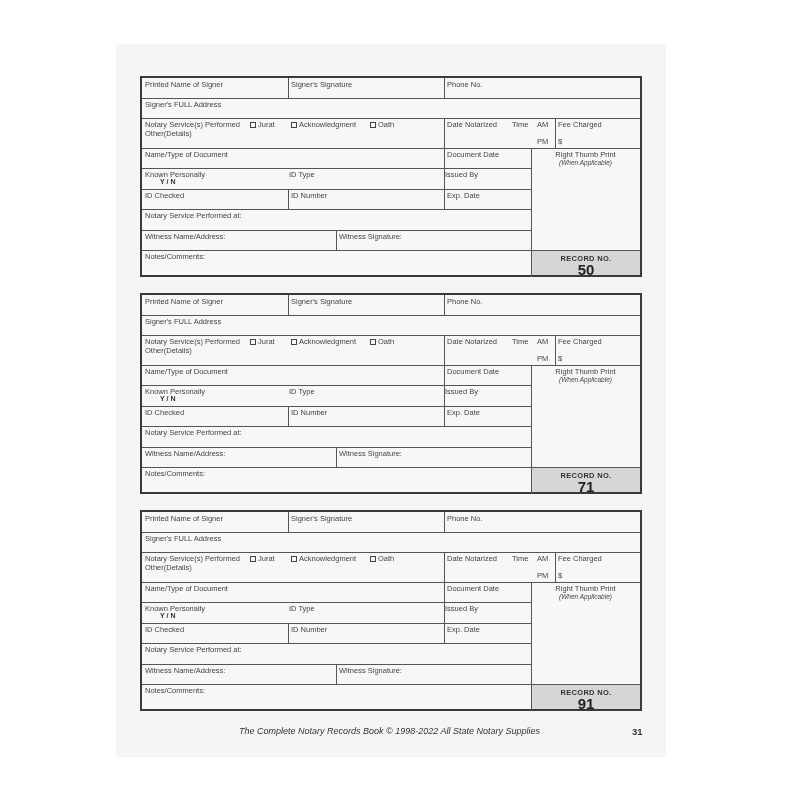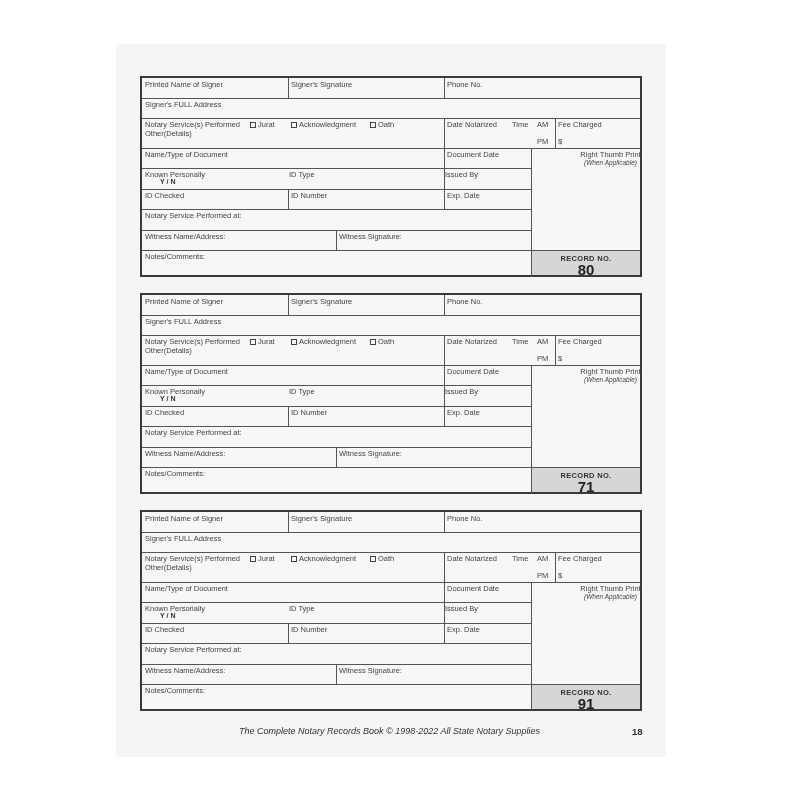--- a/index.html
+++ b/index.html
@@ -8,21 +8,21 @@
   .page { position:absolute; left:116px; top:44px; width:550px; height:713px; background:#f5f5f6; }
   .record { position:absolute; left:140px; width:502px; height:201px; border:2px solid #3a3a3a; box-sizing:border-box; background:#f7f7f8; }
   .cell { position:absolute; box-sizing:border-box; font-size:7.5px; color:#444; padding:2px 3px; line-height:9px; white-space:nowrap; }
   .hl { position:absolute; height:0; border-top:1px solid #555; }
   .vl { position:absolute; width:0; border-left:1px solid #555; }
   .cb { display:inline-block; width:6px; height:6px; border:1px solid #444; vertical-align:-1px; margin-right:2px; box-sizing:border-box; }
   .yn { font-weight:bold; font-size:7px; position:absolute; left:18px; top:9px; color:#333; }
   .recbox { position:absolute; background:#d6d6d8; text-align:center; box-sizing:border-box; }
   .rec-label { font-weight:bold; font-size:7.5px; color:#333; display:block; margin-top:3px; letter-spacing:0.3px; }
   .rec-num { font-weight:bold; font-size:15px; color:#222; display:block; line-height:14px; }
-  .thumb { position:absolute; text-align:center; font-size:7.5px; color:#444;margin-left:25px; }
+  .thumb { position:absolute; text-align:center; font-size:7.5px; color:#444; }
   .thumb i { display:block; font-size:6.5px; }
   .footer { position:absolute; top:726px; left:0; width:800px; font-size:9px; font-style:italic; color:#333; }
   .footer .ttl { position:absolute; left:239px; }
   .footer .pg { position:absolute; left:632px; font-style:normal; font-weight:bold; font-size:9.5px; }
 </style>
 </head>
 <body>
 
 <div class="page"></div>
 
@@ -91,21 +91,21 @@
     <div class="cell" style="left:302px;top:111px;width:87px;height:20px"><span>Exp. Date</span></div>
 
     <div class="cell" style="left:0;top:131px;width:389px;height:21px"><span>Notary Service Performed at:</span></div>
 
     <div class="cell" style="left:0;top:152px;width:194px;height:20px"><span>Witness Name/Address:</span></div>
     <div class="cell" style="left:194px;top:152px;width:195px;height:20px"><span>Witness Signature:</span></div>
 
     <div class="cell" style="left:0;top:172px;width:389px;height:27px"><span>Notes/Comments:</span></div>
     <div class="recbox" style="left:390px;top:173px;width:108px;height:24px">
       <span class="rec-label">RECORD NO.</span>
-      <span class="rec-num">80</span>
+      <span class="rec-num">50</span>
     </div>
   </div>
     <div class="record" style="top: 293px;">
 
     <div class="hl" style="left:0;right:0;top:20px"></div>
     <div class="hl" style="left:0;right:0;top:40px"></div>
     <div class="hl" style="left:0;right:0;top:70px"></div>
     <div class="hl" style="left:0;width:390px;top:90px"></div>
     <div class="hl" style="left:0;width:390px;top:111px"></div>
     <div class="hl" style="left:0;width:390px;top:131px"></div>
@@ -246,14 +246,14 @@
     <div class="cell" style="left:0;top:172px;width:389px;height:27px"><span>Notes/Comments:</span></div>
     <div class="recbox" style="left:390px;top:173px;width:108px;height:24px">
       <span class="rec-label">RECORD NO.</span>
       <span class="rec-num">91</span>
     </div>
   </div>
   </div>
 
 <div class="footer">
   <span class="ttl">The Complete Notary Records Book © 1998-2022 All State Notary Supplies</span>
-  <span class="pg">18</span>
+  <span class="pg">31</span>
 </div>
 
 </body></html>

